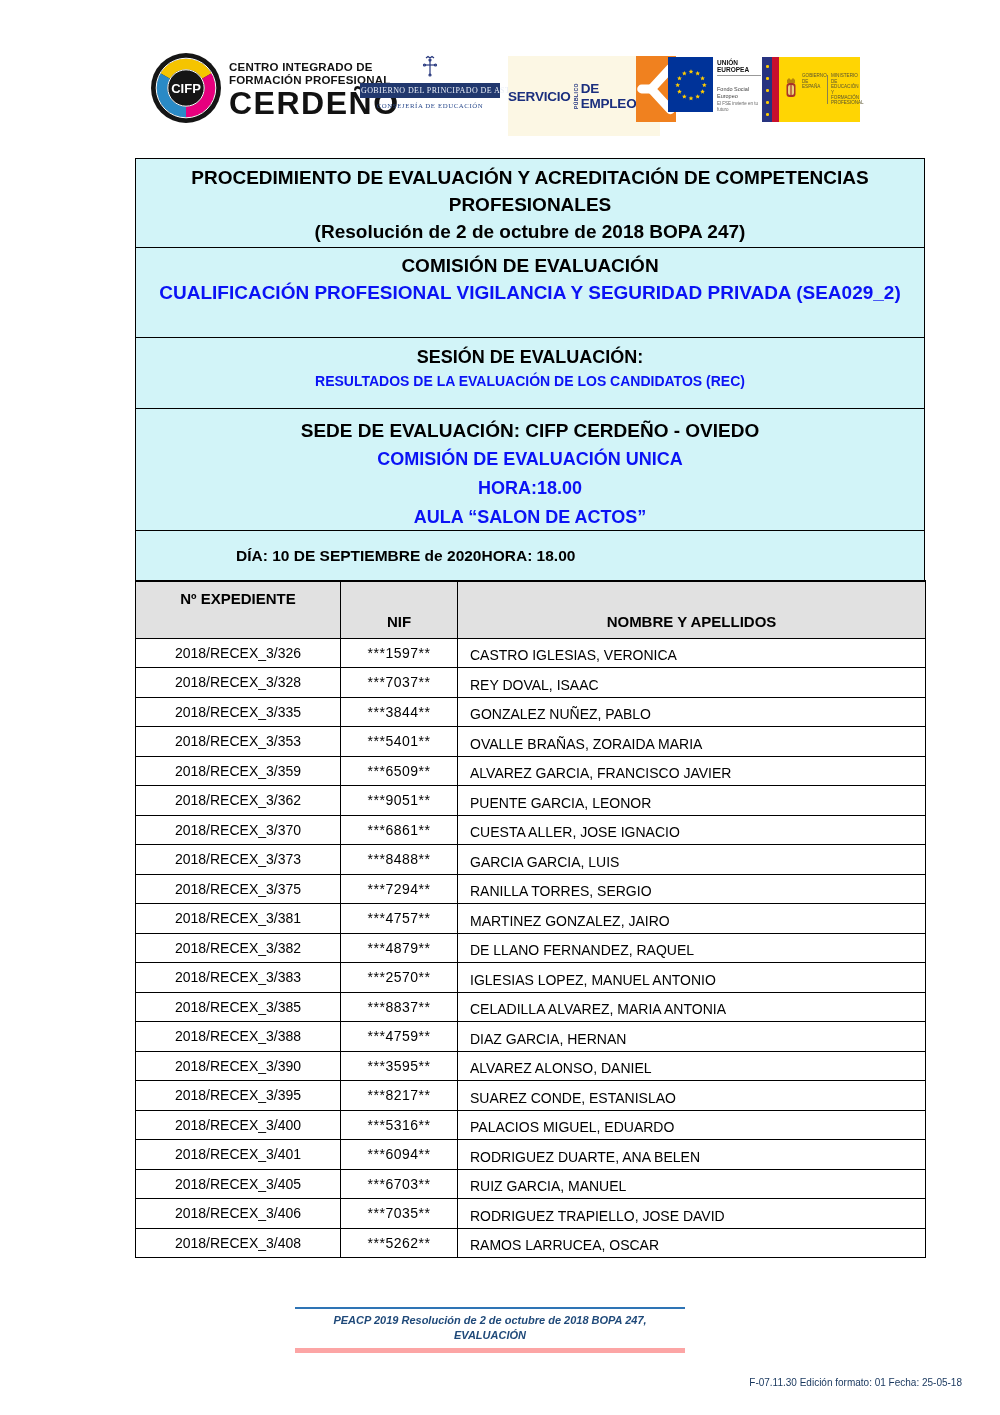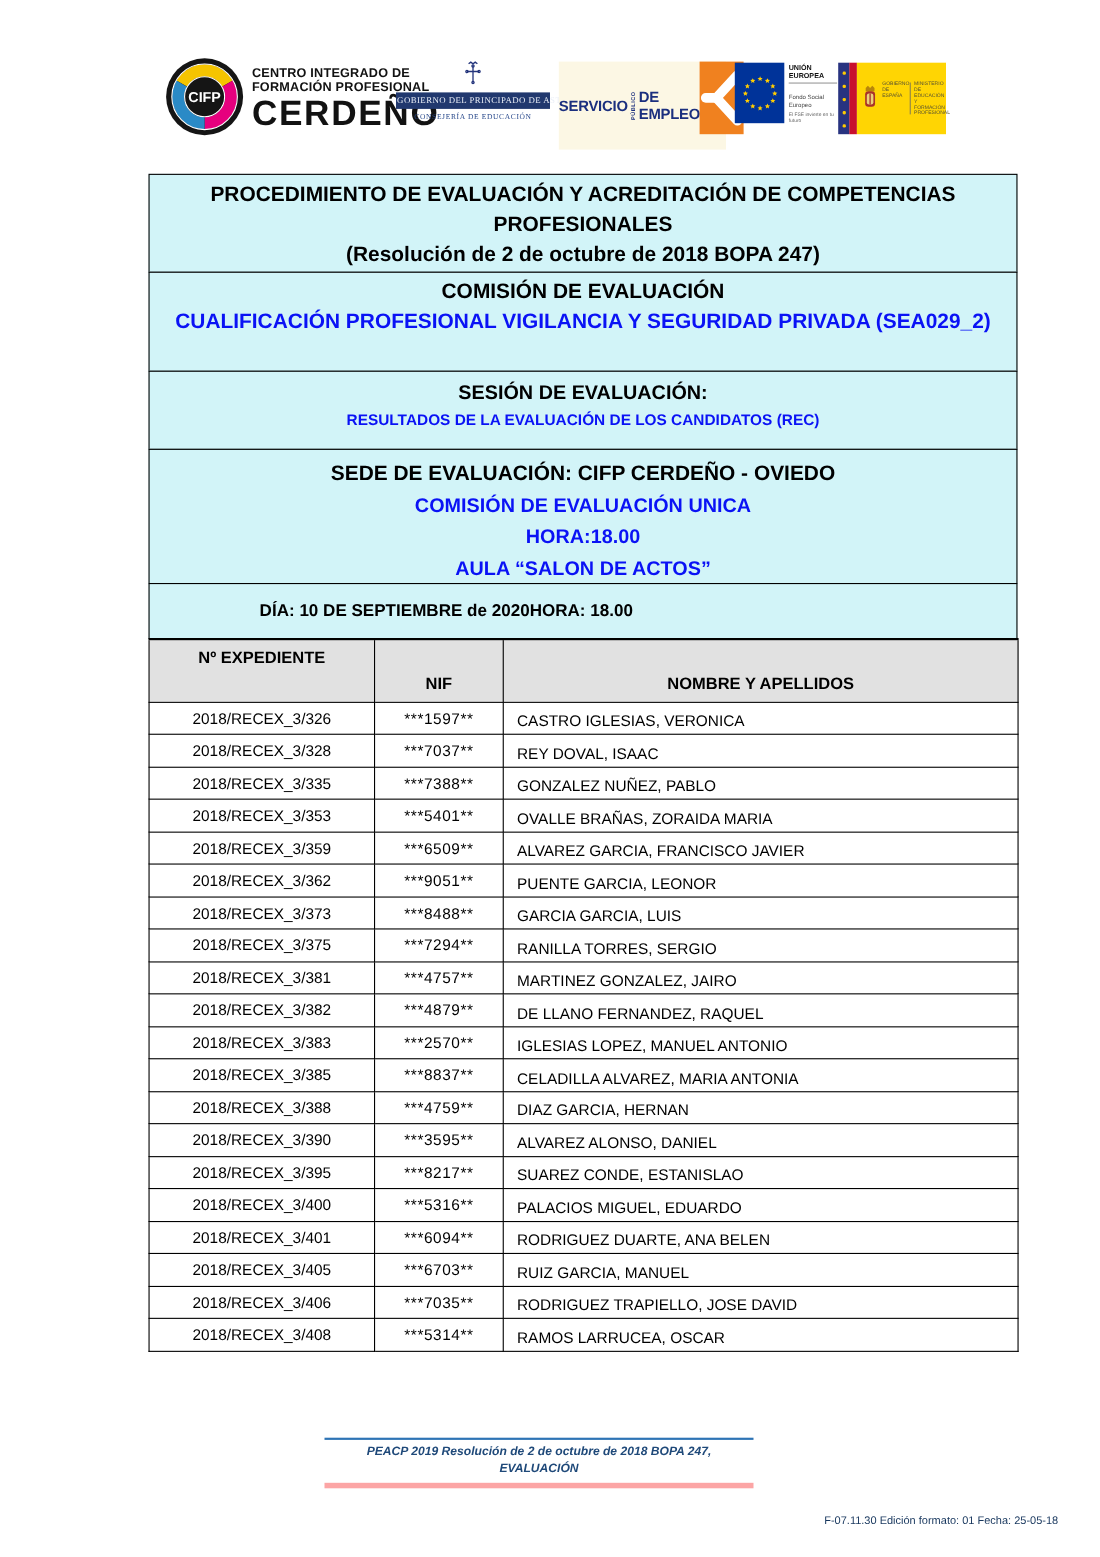--- a/index.html
+++ b/index.html
@@ -242,21 +242,21 @@
     </tr>
 
     <tr>
       <td class="c-exp">2018/RECEX_3/328</td>
       <td class="c-nif">***7037**</td>
       <td class="c-nom">REY DOVAL, ISAAC</td>
     </tr>
 
     <tr>
       <td class="c-exp">2018/RECEX_3/335</td>
-      <td class="c-nif">***7388**</td>
+      <td class="c-nif">***3844**</td>
       <td class="c-nom">GONZALEZ NUÑEZ, PABLO</td>
     </tr>
 
 
     <tr>
       <td class="c-exp">2018/RECEX_3/353</td>
       <td class="c-nif">***5401**</td>
       <td class="c-nom">OVALLE BRAÑAS, ZORAIDA MARIA</td>
     </tr>
 
@@ -265,20 +265,25 @@
       <td class="c-nif">***6509**</td>
       <td class="c-nom">ALVAREZ GARCIA, FRANCISCO JAVIER</td>
     </tr>
 
     <tr>
       <td class="c-exp">2018/RECEX_3/362</td>
       <td class="c-nif">***9051**</td>
       <td class="c-nom">PUENTE GARCIA, LEONOR</td>
     </tr>
 
+    <tr>
+      <td class="c-exp">2018/RECEX_3/370</td>
+      <td class="c-nif">***6861**</td>
+      <td class="c-nom">CUESTA ALLER, JOSE IGNACIO</td>
+    </tr>
 
     <tr>
       <td class="c-exp">2018/RECEX_3/373</td>
       <td class="c-nif">***8488**</td>
       <td class="c-nom">GARCIA GARCIA, LUIS</td>
     </tr>
 
     <tr>
       <td class="c-exp">2018/RECEX_3/375</td>
       <td class="c-nif">***7294**</td>
@@ -346,21 +351,21 @@
     </tr>
 
     <tr>
       <td class="c-exp">2018/RECEX_3/406</td>
       <td class="c-nif">***7035**</td>
       <td class="c-nom">RODRIGUEZ TRAPIELLO, JOSE DAVID</td>
     </tr>
 
     <tr>
       <td class="c-exp">2018/RECEX_3/408</td>
-      <td class="c-nif">***5314**</td>
+      <td class="c-nif">***5262**</td>
       <td class="c-nom">RAMOS LARRUCEA, OSCAR</td>
     </tr>
   </tbody>
   </table>
 
   <div class="footer">
     <div>PEACP 2019 Resolución de 2 de octubre de 2018 BOPA 247,</div>
     <div>EVALUACIÓN</div>
   </div>
   <div class="form-code">F-07.11.30 Edición formato: 01 Fecha: 25-05-18</div>

